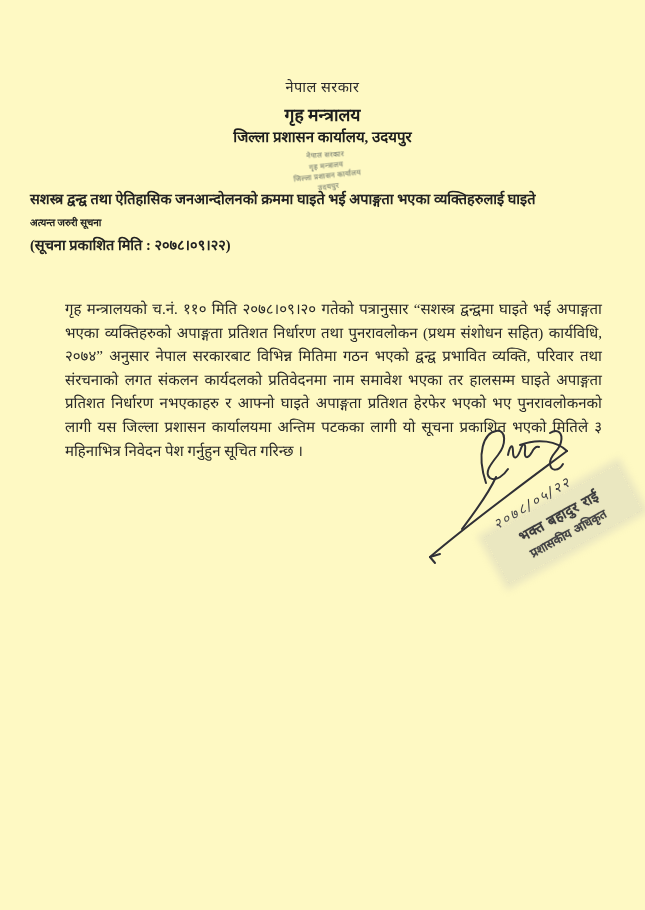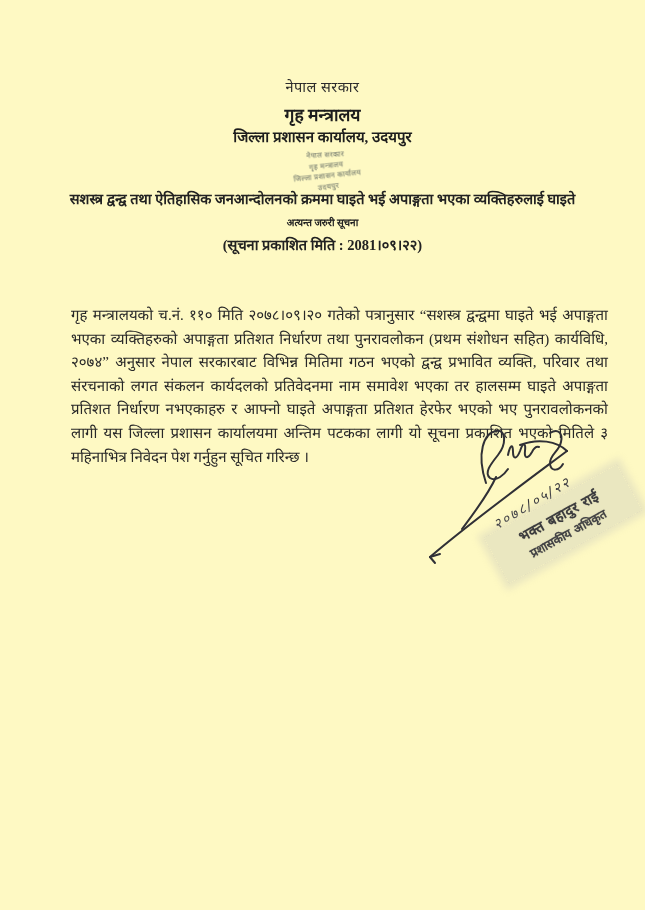--- a/index.html
+++ b/index.html
@@ -32,32 +32,32 @@
     color:rgba(125,130,115,.85);
     filter:blur(.3px);
     line-height:10.5px;
   }
   .seal div{font-size:7px;font-weight:700;letter-spacing:.5px;white-space:nowrap;}
   .seal .s0{transform:rotate(3deg);}
   .seal .s3{transform:rotate(-2deg);}
   
   .subject{
     position:absolute;top:188px;left:30px;right:30px;
-    text-align:center;
+    text-align:left;
     font-weight:700;color:#222;
     line-height:23px;font-size:14.5px;
   }
   .subject .urgent{font-size:10px;}
   
   .body-par{
     position:absolute;top:290px;left:57px;width:537px;
     font-size:15px;line-height:23.6px;
     text-align:justify;
     color:#282828;
-    margin:14px;
+    margin:8px;
   }
   
   .sig-area{position:absolute;left:400px;top:425px;width:245px;height:160px;}
   .sig-svg{position:absolute;left:0;top:0;}
   .sig-date{
     position:absolute;left:85px;top:57px;width:130px;
     transform:rotate(-31deg);
     font-family:"DejaVu Sans",sans-serif;
     font-size:14px;font-style:italic;letter-spacing:2px;
     color:#35353a;white-space:nowrap;
@@ -97,21 +97,21 @@
   <div class="seal">
     <div class="s0">नेपाल सरकार</div>
     <div class="s1">गृह मन्त्रालय</div>
     <div class="s2">जिल्ला प्रशासन कार्यालय</div>
     <div class="s3">उदयपुर</div>
   </div>
 
   <div class="subject">
     <div>सशस्त्र द्वन्द्व तथा ऐतिहासिक जनआन्दोलनको क्रममा घाइते भई अपाङ्गता भएका व्यक्तिहरुलाई घाइते</div>
     <div class="urgent">अत्यन्त जरुरी सूचना</div>
-    <div>(सूचना प्रकाशित मिति : 2081।०९।२२)</div>
+    <div>(सूचना प्रकाशित मिति : २०७८।०९।२२)</div>
   </div>
 
   <p class="body-par">गृह मन्त्रालयको च.नं. ११० मिति २०७८।०९।२० गतेको पत्रानुसार “सशस्त्र द्वन्द्वमा घाइते भई अपाङ्गता भएका व्यक्तिहरुको अपाङ्गता प्रतिशत निर्धारण तथा पुनरावलोकन (प्रथम संशोधन सहित) कार्यविधि, २०७४” अनुसार नेपाल सरकारबाट विभिन्न मितिमा गठन भएको द्वन्द्व प्रभावित व्यक्ति, परिवार तथा संरचनाको लगत संकलन कार्यदलको प्रतिवेदनमा नाम समावेश भएका तर हालसम्म घाइते अपाङ्गता प्रतिशत निर्धारण नभएकाहरु र आफ्नो घाइते अपाङ्गता प्रतिशत हेरफेर भएको भए पुनरावलोकनको लागी यस जिल्ला प्रशासन कार्यालयमा अन्तिम पटकका लागी यो सूचना प्रकाशित भएको मितिले ३ महिनाभित्र निवेदन पेश गर्नुहुन सूचित गरिन्छ ।</p>
 
   <div class="sig-area">
     <svg class="sig-svg" width="245" height="160" viewBox="0 0 245 160" fill="none" stroke="#303036" stroke-width="2" stroke-linecap="round" stroke-linejoin="round">
 
       <path d="M86,58 C76,28 84,8 96,6 C107,4 106,20 98,30 C90,40 84,48 90,53 C96,57 104,50 108,44"></path>
 
       <path d="M108,30 c2,-10 5,-12 5,-3 c0,8 4,7 7,-1 c3,-9 6,-9 5,0 c-1,8 3,8 7,1 c2,-4 4,-6 7,-5"></path>

